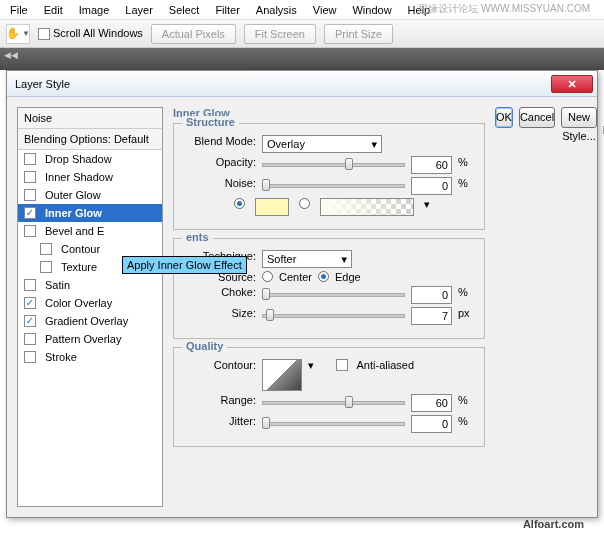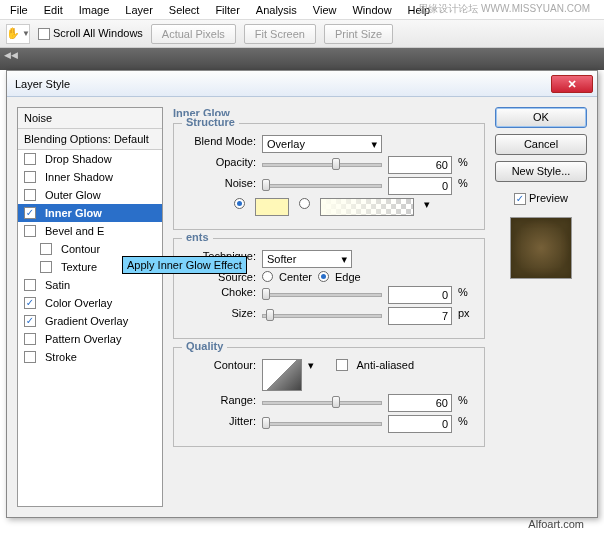--- a/index.html
+++ b/index.html
@@ -28,33 +28,33 @@
 .center { flex: 1; position: relative; }
 .group { border: 1px solid #bbb; margin-bottom: 8px; padding: 8px 10px 10px; position: relative; background: #f0f0f0; }
 .group .legend { position: absolute; top: -8px; left: 8px; background: #f0f0f0; padding: 0 4px; font-weight: bold; color: #5b7a9e; }
 .section-title { font-weight: bold; color: #5b7a9e; margin-bottom: 4px; }
 .row { display: flex; align-items: flex-start; margin: 3px 0; gap: 6px; }
 .lbl { width: 72px; text-align: right; }
 .select { height: 18px; border: 1px solid #888; background: #fff; padding: 0 4px; display: flex; align-items: center; justify-content: space-between; }
 .slider { flex: 1; height: 16px; position: relative; }
 .slider::before { content: ""; position: absolute; left: 0; right: 0; top: 7px; height: 2px; background: #ccc; border: 1px solid #aaa; }
 .slider .thumb { position: absolute; top: 2px; width: 8px; height: 12px; background: linear-gradient(#fafafa,#d8d8d8); border: 1px solid #888; border-radius: 2px; }
-.numbox { width: 64px; height: 18px; border: 1px solid #888; background: #fff; text-align: right; padding: 0 3px; line-height: 16px; }
+.numbox { width: 41px; height: 18px; border: 1px solid #888; background: #fff; text-align: right; padding: 0 3px; line-height: 16px; }
 .unit { width: 16px; }
 .swatch { width: 34px; height: 18px; border: 1px solid #888; }
 .radio { width: 11px; height: 11px; border: 1px solid #666; border-radius: 50%; display: inline-flex; align-items: center; justify-content: center; background: #fff; }
 .radio.on::after { content: ""; width: 5px; height: 5px; background: #2a6fc9; border-radius: 50%; }
 .gradbar { width: 94px; height: 18px; border: 1px solid #888; background: linear-gradient(to right, #fffff0, rgba(255,255,240,0)), repeating-conic-gradient(#ccc 0 25%, #fff 0 50%) 0 0/10px 10px; display: flex; align-items: center; }
 .contour-sw { width: 40px; height: 32px; border: 1px solid #888; background: linear-gradient(135deg,#fff 0%,#fff 49%,#888 50%,#888 51%,#444 100%); }
-.rightcol { width: 92px; display: flex; flex-direction: column; gap: 6px; }
+.rightcol { width: 92px; display: flex; flex-direction: row; gap: 6px; }
 .btn3d { height: 21px; border: 1px solid #707070; border-radius: 3px; background: linear-gradient(#fdfdfd,#e0e0e0); text-align: center; line-height: 19px; }
 .btn3d.primary { border: 1px solid #4a80c8; box-shadow: 0 0 0 1px #9bc4f0 inset; }
 .preview-sw { width: 62px; height: 62px; border: 1px solid #999; margin: 6px auto; background: radial-gradient(circle at 50% 50%, #766038, #4a3d1e 70%); box-shadow: inset 0 0 8px #3a2f14; }
 .tooltip { position: absolute; left: 122px; top: 256px; background: #7dd3fc; border: 1px solid #000; padding: 2px 4px; font-size: 11px; z-index: 50; }
-.footer-credit { position: absolute; right: 20px; bottom: 4px; color: #444; }
+.footer-credit { position: absolute; right: 20px; bottom: 4px; color: #444; font-weight: bold; }
 </style>
 </head>
 <body>
 
 <div class="menubar">
   <span>File</span>
   <span>Edit</span>
   <span>Image</span>
   <span>Layer</span>
   <span>Select</span>

